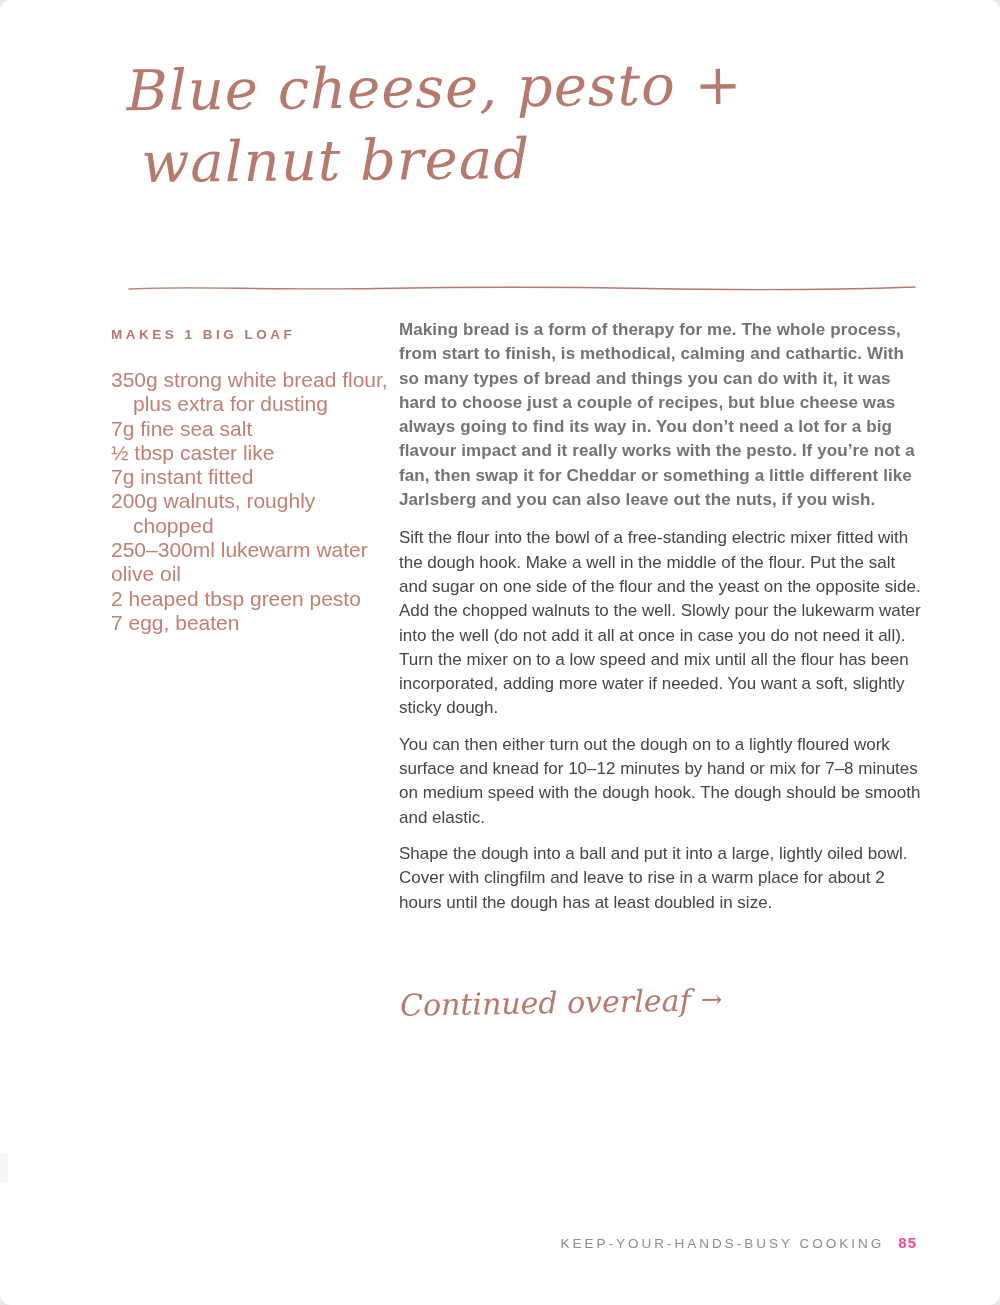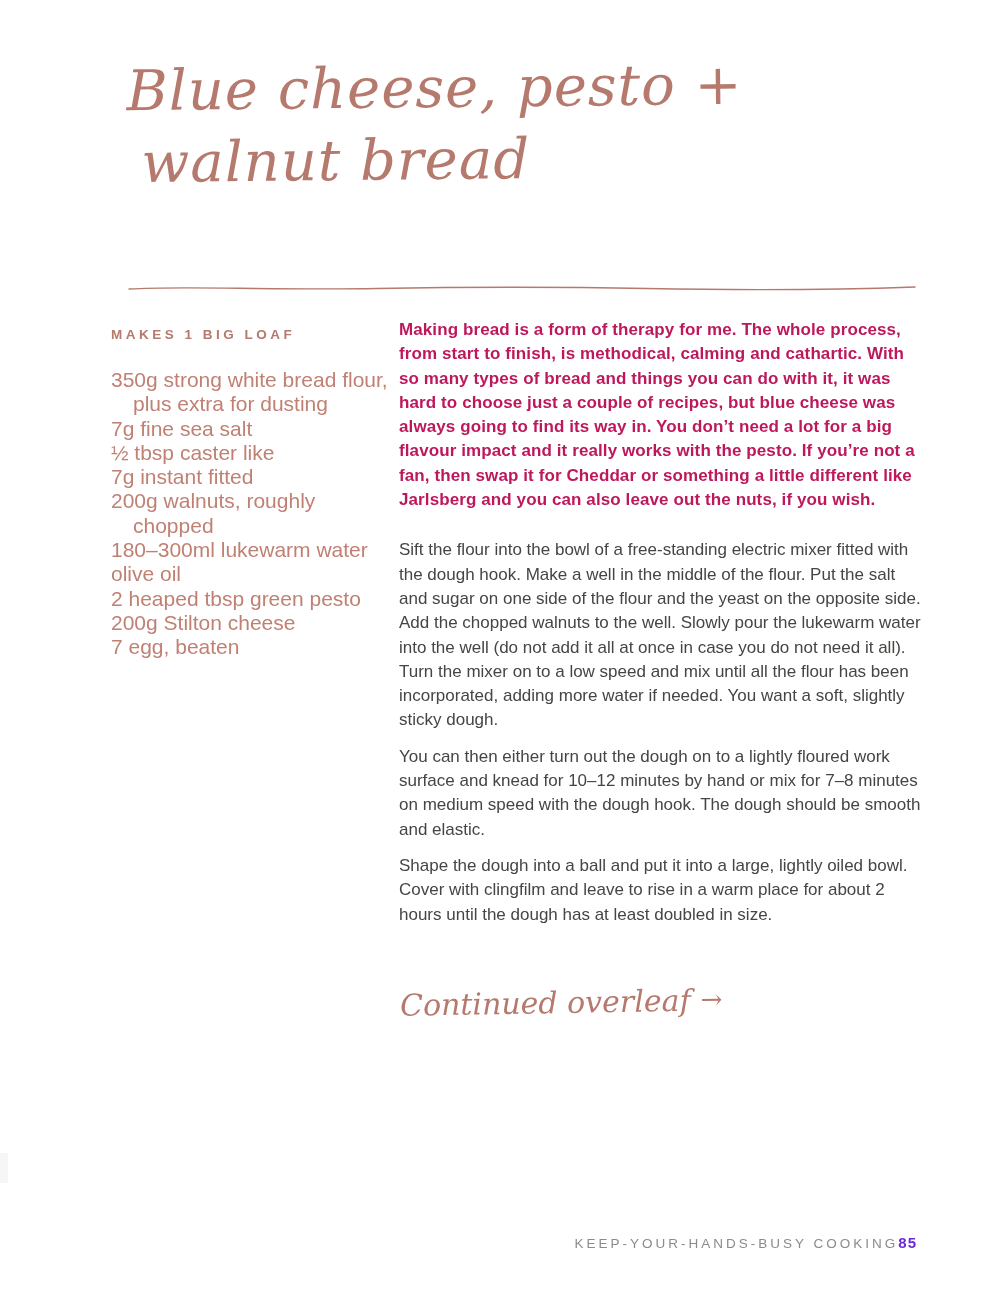--- a/index.html
+++ b/index.html
@@ -5,20 +5,21 @@
   * { margin: 0; padding: 0; box-sizing: border-box; }
   html, body { background: #e9e9e9; }
   .page {
     position: relative;
     width: 1000px;
     height: 1305px;
     background: #ffffff;
     font-family: "Liberation Sans", sans-serif;
     overflow: hidden;
     margin: 0 auto;
+    border-radius: 11px;
   }
   
   .title-block {
     position: absolute;
     left: 127px;
     top: 52px;
     color: #b5796d;
     font-family: "DejaVu Serif", serif;
     font-style: italic;
     font-weight: 400;
@@ -60,22 +61,22 @@
     position: absolute;
     left: 399px;
     top: 318px;
     width: 522px;
     color: #454543;
     font-size: 17px;
     line-height: 24.3px;
   }
   .intro-para {
     font-weight: bold;
-    color: #be185d;
-    margin-bottom: 26px;
+    color: #737373;
+    margin-bottom: 14px;
     letter-spacing: 0.1px;
   }
   .step-para { margin-bottom: 12px; }
 
   
   .continued {
     position: absolute;
     left: 400px;
     top: 985px;
     color: #b5796d;
@@ -91,28 +92,29 @@
     vertical-align: 2px;
   }
 
   
   .footer {
     position: absolute;
     right: 83px;
     top: 1234px;
     display: flex;
     align-items: baseline;
+    gap: 14px;
   }
   .footer-section {
     color: #8b8b89;
     font-size: 13.5px;
     letter-spacing: 3px;
   }
   .footer-page-num {
-    color: #6d28d9;
+    color: #ec4899;
     font-size: 15px;
     font-weight: bold;
     letter-spacing: 1px;
   }
 
   
   .edge-artifact {
     position: absolute;
     left: 0;
     top: 1153px;
@@ -138,24 +140,23 @@
   <div class="left-col">
     <div class="yield-label">MAKES 1 BIG LOAF</div>
     <div class="ingredients">
       <div class="ing">350g strong white bread flour,</div>
       <div class="ing indent">plus extra for dusting</div>
       <div class="ing">7g fine sea salt</div>
       <div class="ing">½ tbsp caster like</div>
       <div class="ing">7g instant fitted</div>
       <div class="ing">200g walnuts, roughly</div>
       <div class="ing indent">chopped</div>
-      <div class="ing">180–300ml lukewarm water</div>
+      <div class="ing">250–300ml lukewarm water</div>
       <div class="ing">olive oil</div>
       <div class="ing">2 heaped tbsp green pesto</div>
-      <div class="ing">200g Stilton cheese</div>
       <div class="ing">7 egg, beaten</div>
     </div>
   </div>
 
   <div class="right-col">
     <p class="intro-para">Making bread is a form of therapy for me. The whole process, from start to finish, is methodical, calming and cathartic. With so many types of bread and things you can do with it, it was hard to choose just a couple of recipes, but blue cheese was always going to find its way in. You don’t need a lot for a big flavour impact and it really works with the pesto. If you’re not a fan, then swap it for Cheddar or something a little different like Jarlsberg and you can also leave out the nuts, if you wish.</p>
     <p class="step-para">Sift the flour into the bowl of a free-standing electric mixer fitted with the dough hook. Make a well in the middle of the flour. Put the salt and sugar on one side of the flour and the yeast on the opposite side. Add the chopped walnuts to the well. Slowly pour the lukewarm water into the well (do not add it all at once in case you do not need it all). Turn the mixer on to a low speed and mix until all the flour has been incorporated, adding more water if needed. You want a soft, slightly sticky dough.</p>
     <p class="step-para">You can then either turn out the dough on to a lightly floured work surface and knead for 10–12 minutes by hand or mix for 7–8 minutes on medium speed with the dough hook. The dough should be smooth and elastic.</p>
     <p class="step-para">Shape the dough into a ball and put it into a large, lightly oiled bowl. Cover with clingfilm and leave to rise in a warm place for about 2 hours until the dough has at least doubled in size.</p>
   </div>

